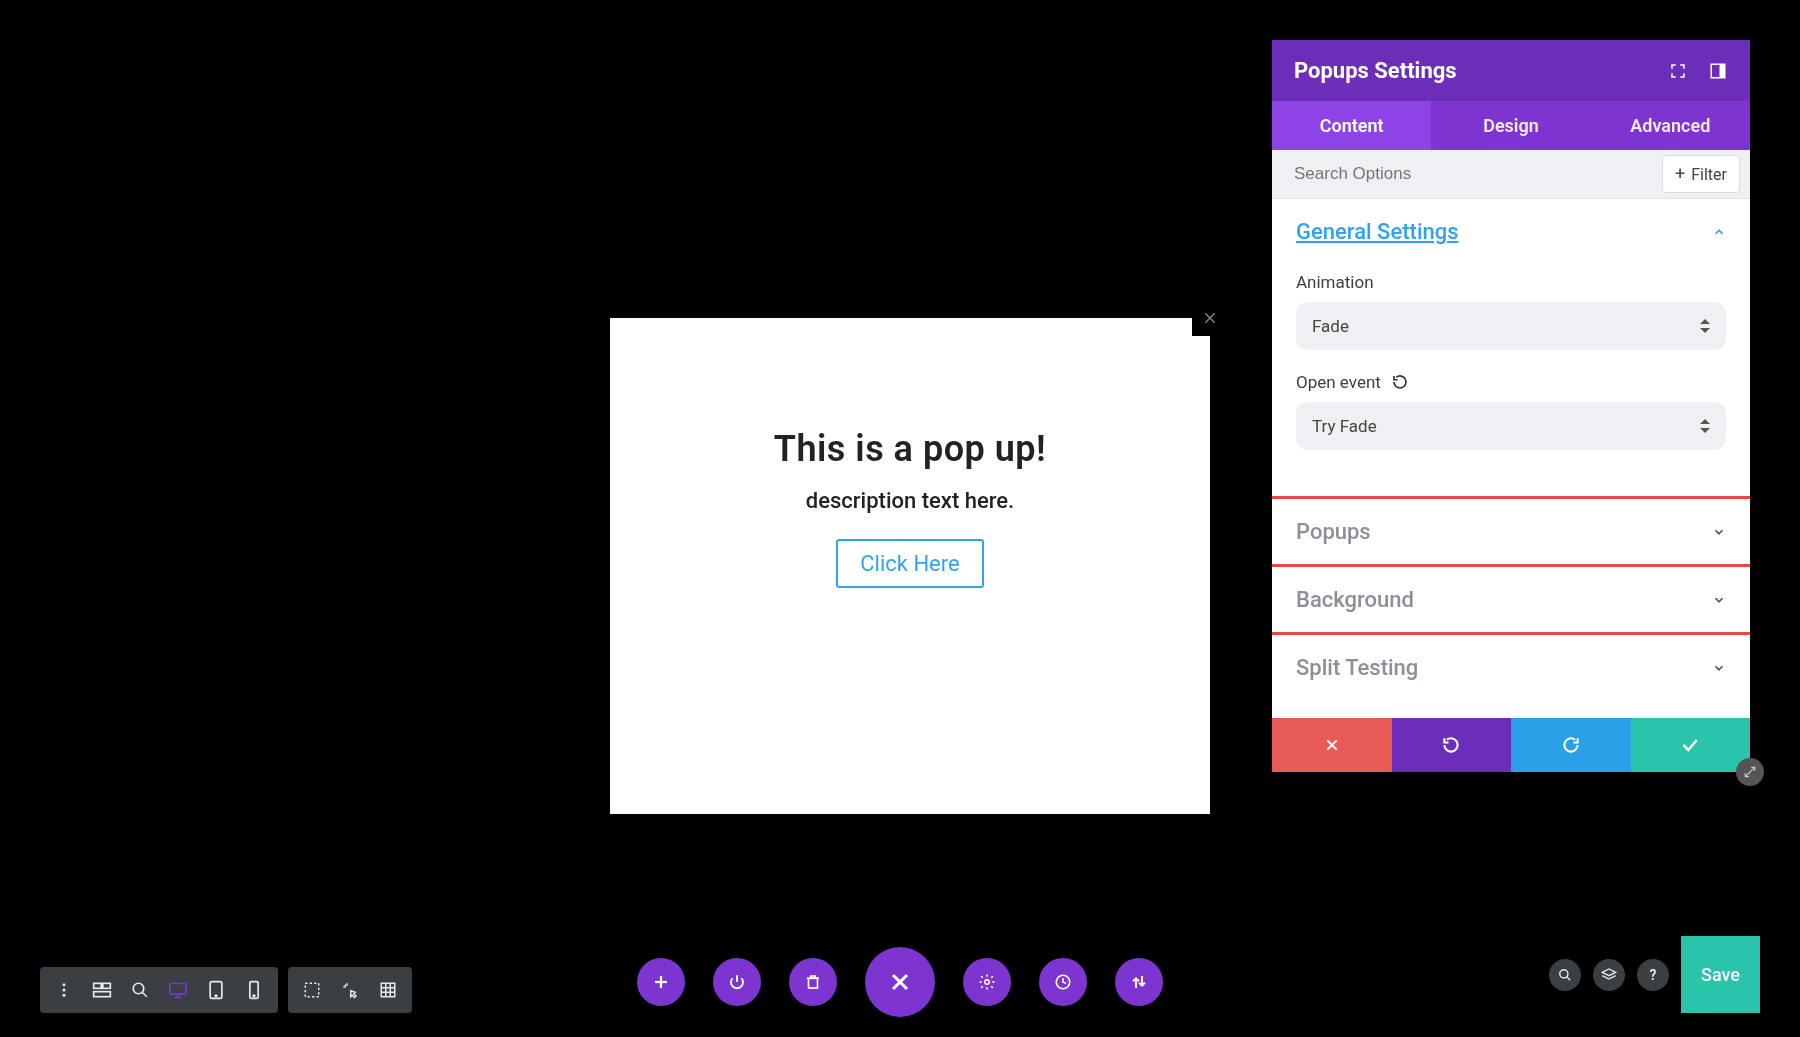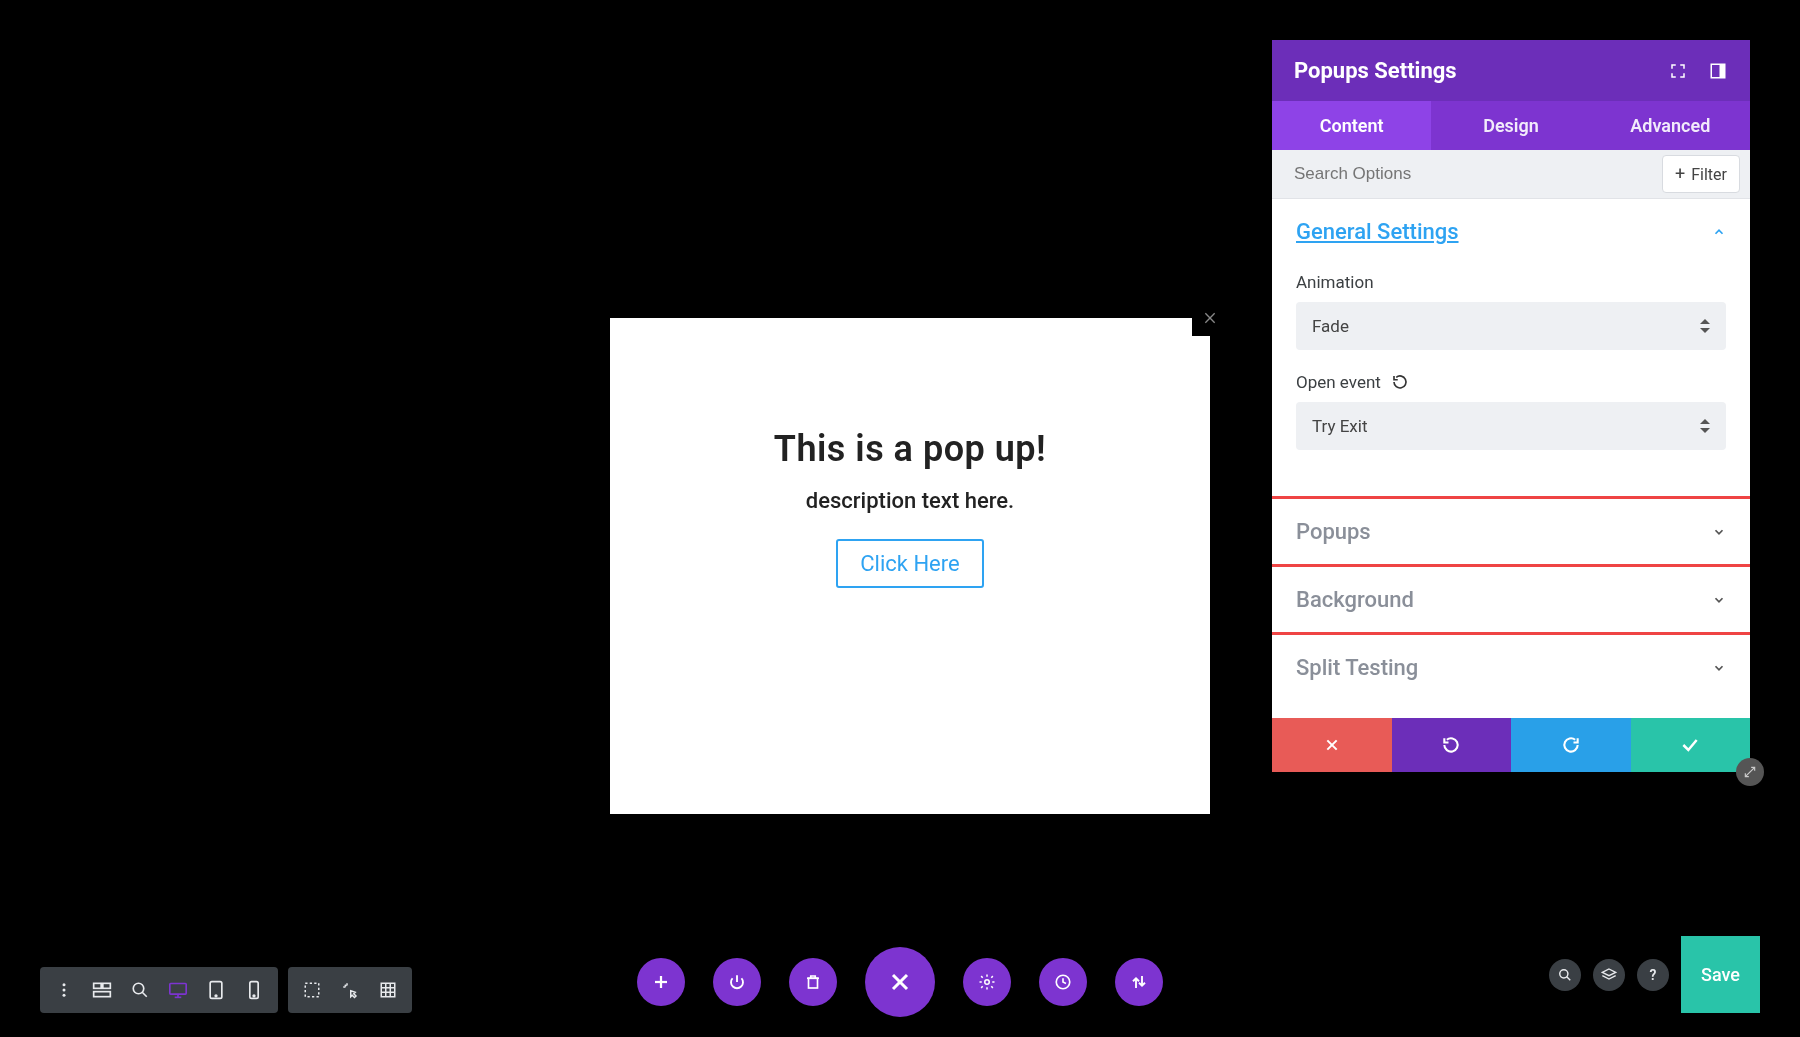--- a/index.html
+++ b/index.html
@@ -154,21 +154,21 @@
   .field-label {
     font-size: 17px;
     color: #3c4043;
     margin: 8px 0 10px 0;
     display: flex;
     align-items: center;
     gap: 10px;
   }
   .select-box {
     background: #eef0f3;
-    border-radius: 4px;
+    border-radius: 12px;
     padding: 14px 16px;
     font-size: 17px;
     color: #444;
     display: flex;
     justify-content: space-between;
     align-items: center;
     cursor: pointer;
     margin-bottom: 22px;
   }
   .chev { width: 14px; height: 14px; }
@@ -363,21 +363,21 @@
       </div>
 
       <div class="field-label">
         <span>Open event</span>
         <svg class="reset-icon" viewBox="0 0 24 24" fill="none" stroke="#333" stroke-width="2.2">
             <path d="M4 12a8 8 0 1 0 3-6.3"></path>
             <polyline points="4 4 4 9 9 9"></polyline>
           </svg>
       </div>
       <div class="select-box">
-        <span>Try Exit</span>
+        <span>Try Fade</span>
         <svg width="10" height="14" viewBox="0 0 10 14" fill="#555">
             <polygon points="5,0 10,5 0,5"></polygon>
             <polygon points="0,9 10,9 5,14"></polygon>
           </svg>
       </div>
     </div>
 
     <div class="section-head collapsed">
       <span>Popups</span>
       <svg class="chev" viewBox="0 0 24 24" fill="none" stroke="#555" stroke-width="3">

